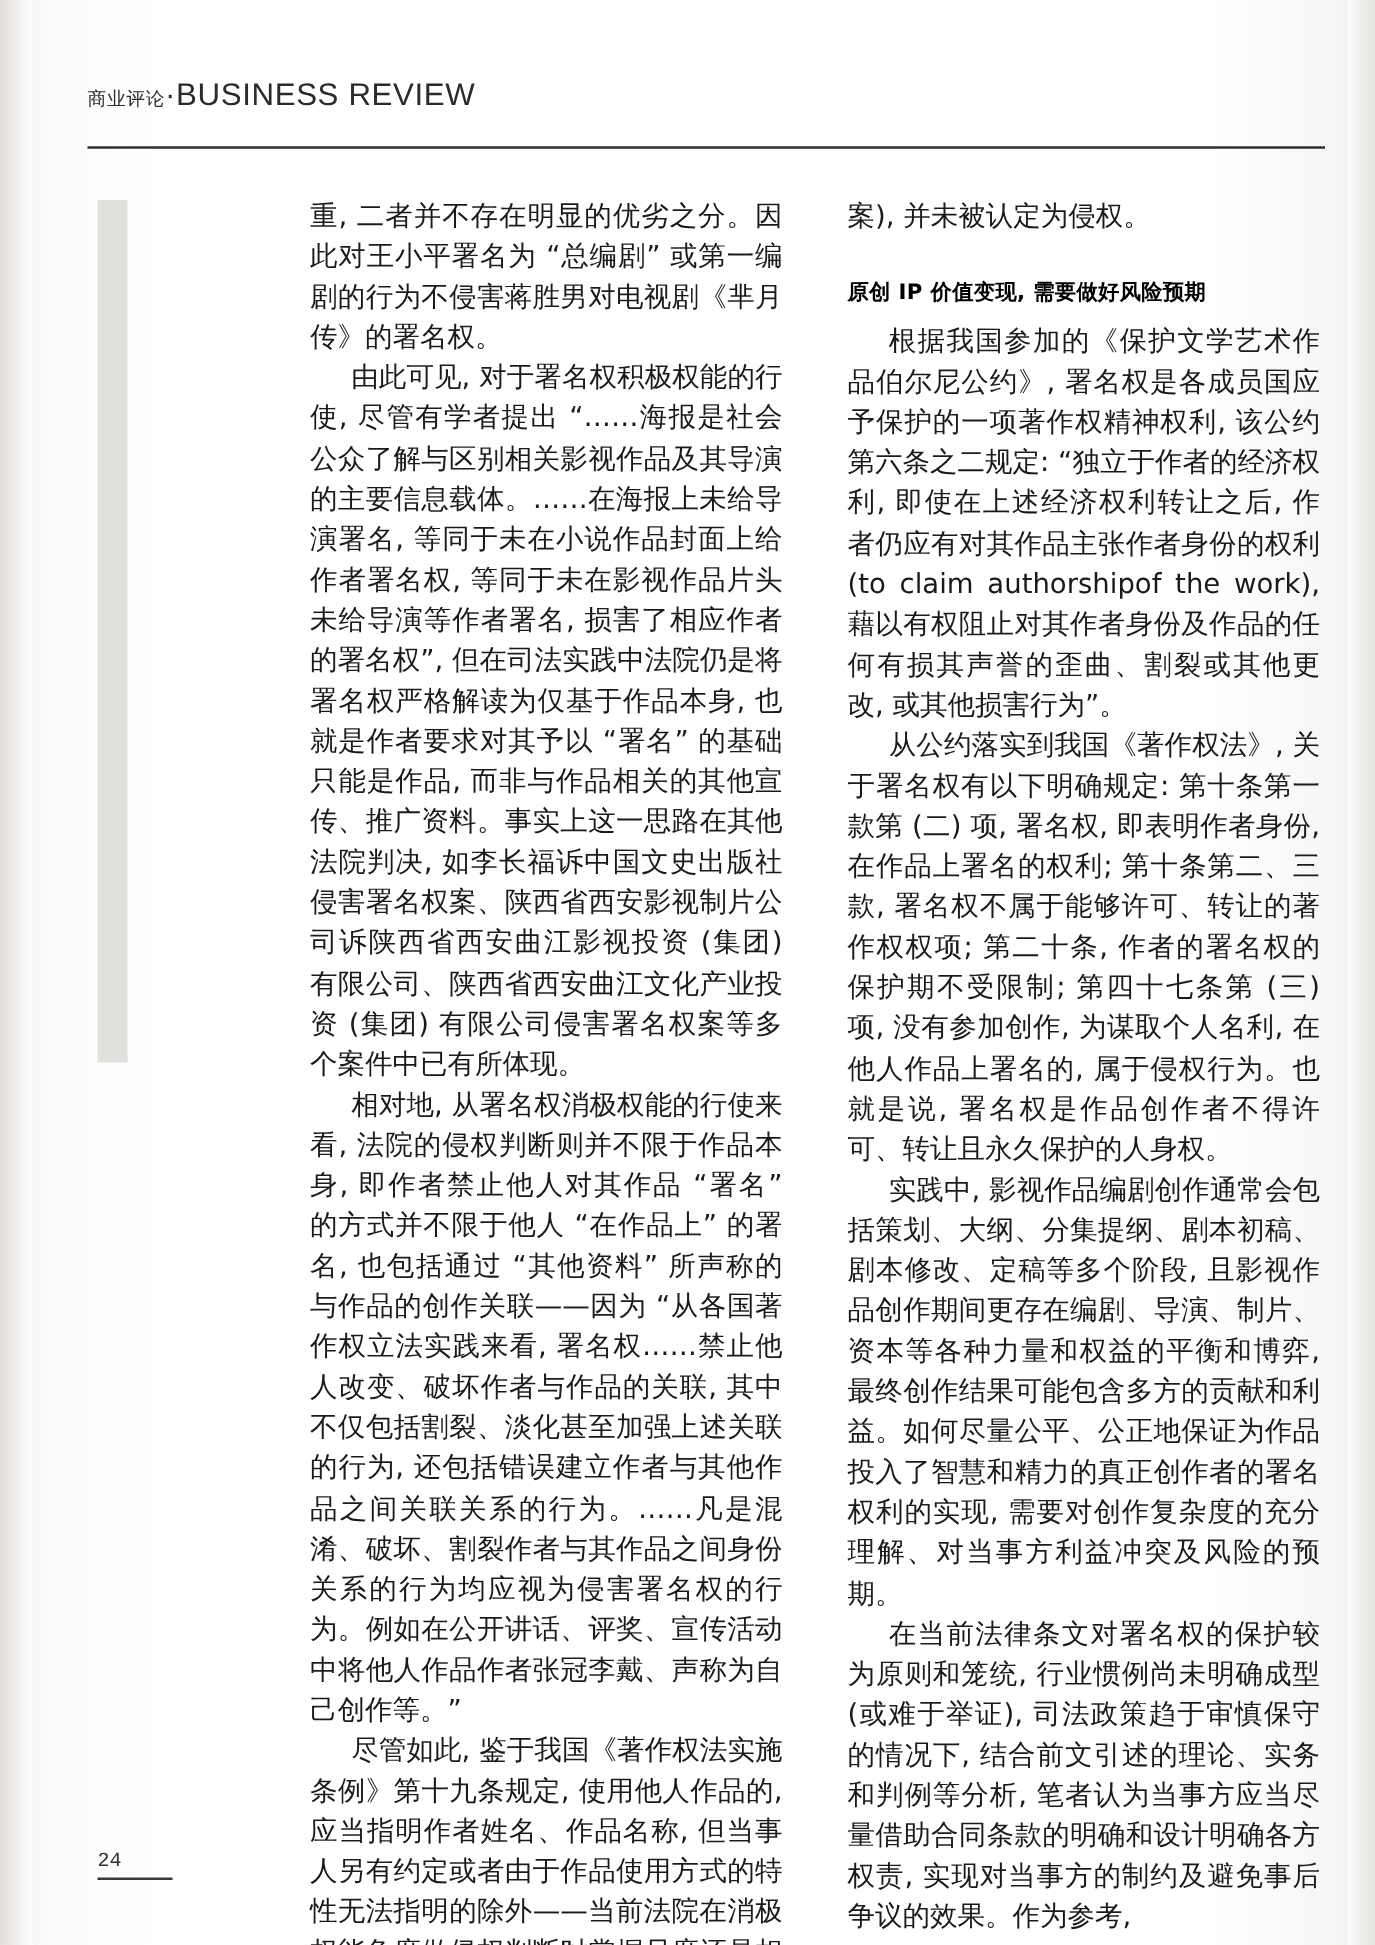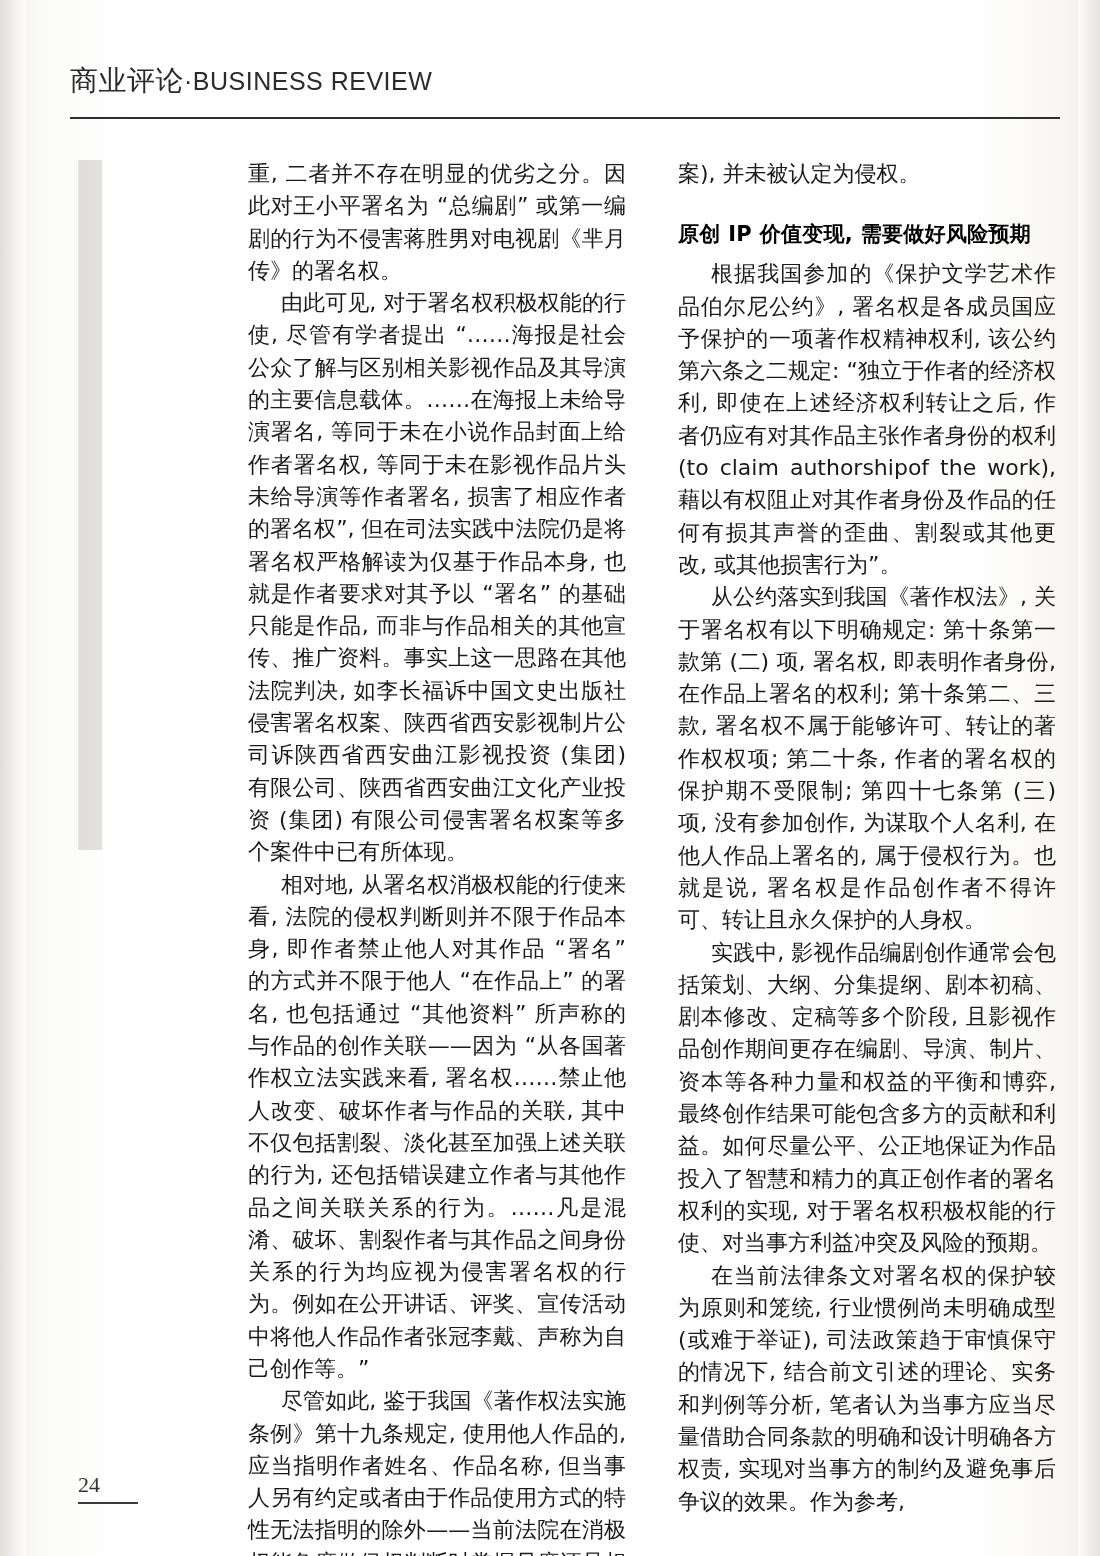--- a/index.html
+++ b/index.html
@@ -50,21 +50,21 @@
   }
   .header-title {
     font-family: "Liberation Sans", sans-serif;
     font-size: 25px;
     letter-spacing: .5px;
     color: #2b2b2b;
     white-space: nowrap;
   }
   .header-title .cn {
     font-family: "DejaVu Sans", sans-serif;
-    font-size: 28px;
+    font-size: 15px;
   }
   .header-rule {
     position: absolute;
     left: 0;
     right: 0;
     top: 55px;
     height: 2px;
     background: #2f2f2f;
   }
 
@@ -100,41 +100,41 @@
     text-align: justify;
     text-justify: inter-ideograph;
     color: #1a1a1a;
     text-indent: 0;
   }
   p.body.indent {
     text-indent: 33px;
   }
   h2.section {
     font-family: "DejaVu Sans", "Liberation Sans", sans-serif;
-    font-size: 21px;
+    font-size: 17px;
     font-weight: bold;
     color: #000;
     margin: 26px 0 10px 0;
     line-height: 28px;
     letter-spacing: .3px;
   }
   h2.section.first {
     margin-top: 30px;
   }
 
   
   .footer {
     position: absolute;
     left: 78px;
     bottom: 52px;
     width: 110px;
   }
   .folio {
-    font-family: Liberation Serif, serif;
-    font-size: 22px;
+    font-family: Liberation Mono, monospace;
+    font-size: 16px;
     color: #333;
     padding-bottom: 4px;
   }
   .footer-rule {
     height: 2px;
     background: #3a3a3a;
     width: 60px;
   }
 </style>
 </head>
@@ -158,21 +158,21 @@
       <p class="body indent">由此可见, 对于署名权积极权能的行使, 尽管有学者提出 “……海报是社会公众了解与区别相关影视作品及其导演的主要信息载体。……在海报上未给导演署名, 等同于未在小说作品封面上给作者署名权, 等同于未在影视作品片头未给导演等作者署名, 损害了相应作者的署名权”, 但在司法实践中法院仍是将署名权严格解读为仅基于作品本身, 也就是作者要求对其予以 “署名” 的基础只能是作品, 而非与作品相关的其他宣传、推广资料。事实上这一思路在其他法院判决, 如李长福诉中国文史出版社侵害署名权案、陕西省西安影视制片公司诉陕西省西安曲江影视投资 (集团) 有限公司、陕西省西安曲江文化产业投资 (集团) 有限公司侵害署名权案等多个案件中已有所体现。</p>
       <p class="body indent">相对地, 从署名权消极权能的行使来看, 法院的侵权判断则并不限于作品本身, 即作者禁止他人对其作品 “署名” 的方式并不限于他人 “在作品上” 的署名, 也包括通过 “其他资料” 所声称的与作品的创作关联——因为 “从各国著作权立法实践来看, 署名权……禁止他人改变、破坏作者与作品的关联, 其中不仅包括割裂、淡化甚至加强上述关联的行为, 还包括错误建立作者与其他作品之间关联关系的行为。……凡是混淆、破坏、割裂作者与其作品之间身份关系的行为均应视为侵害署名权的行为。例如在公开讲话、评奖、宣传活动中将他人作品作者张冠李戴、声称为自己创作等。”</p>
       <p class="body indent">尽管如此, 鉴于我国《著作权法实施条例》第十九条规定, 使用他人作品的, 应当指明作者姓名、作品名称, 但当事人另有约定或者由于作品使用方式的特性无法指明的除外——当前法院在消极权能角度做侵权判断时掌握尺度还是相当审慎的: 从既有案例看, 除他人 “明示” 某种错误关联、排除了真实作者的情形外 (如在吴嘉振诉朱湘君、温州晚报社侵害署名权纠纷案), 大多数因未在作品上、或未在非作品的资料上提及 (全部) 作者等 “暗示” 的情形 (如周友良与中国音乐学院侵害作品署名权纠纷</p>
     </div>
 
     <div class="col">
       <p class="body">案), 并未被认定为侵权。</p>
       <h2 class="section first">原创 IP 价值变现, 需要做好风险预期</h2>
       <p class="body indent">根据我国参加的《保护文学艺术作品伯尔尼公约》, 署名权是各成员国应予保护的一项著作权精神权利, 该公约第六条之二规定: “独立于作者的经济权利, 即使在上述经济权利转让之后, 作者仍应有对其作品主张作者身份的权利 (to claim authorshipof the work), 藉以有权阻止对其作者身份及作品的任何有损其声誉的歪曲、割裂或其他更改, 或其他损害行为”。</p>
       <p class="body indent">从公约落实到我国《著作权法》, 关于署名权有以下明确规定: 第十条第一款第 (二) 项, 署名权, 即表明作者身份, 在作品上署名的权利; 第十条第二、三款, 署名权不属于能够许可、转让的著作权权项; 第二十条, 作者的署名权的保护期不受限制; 第四十七条第 (三) 项, 没有参加创作, 为谋取个人名利, 在他人作品上署名的, 属于侵权行为。也就是说, 署名权是作品创作者不得许可、转让且永久保护的人身权。</p>
-      <p class="body indent">实践中, 影视作品编剧创作通常会包括策划、大纲、分集提纲、剧本初稿、剧本修改、定稿等多个阶段, 且影视作品创作期间更存在编剧、导演、制片、资本等各种力量和权益的平衡和博弈, 最终创作结果可能包含多方的贡献和利益。如何尽量公平、公正地保证为作品投入了智慧和精力的真正创作者的署名权利的实现, 对于署名权积极权能的行使、对当事方利益冲突及风险的预期。</p>
+      <p class="body indent">实践中, 影视作品编剧创作通常会包括策划、大纲、分集提纲、剧本初稿、剧本修改、定稿等多个阶段, 且影视作品创作期间更存在编剧、导演、制片、资本等各种力量和权益的平衡和博弈, 最终创作结果可能包含多方的贡献和利益。如何尽量公平、公正地保证为作品投入了智慧和精力的真正创作者的署名权利的实现, 需要对创作复杂度的充分理解、对当事方利益冲突及风险的预期。</p>
       <p class="body indent">在当前法律条文对署名权的保护较为原则和笼统, 行业惯例尚未明确成型 (或难于举证), 司法政策趋于审慎保守的情况下, 结合前文引述的理论、实务和判例等分析, 笔者认为当事方应当尽量借助合同条款的明确和设计明确各方权责, 实现对当事方的制约及避免事后争议的效果。作为参考,</p>
     </div>
 
   </div>
 
   <div class="footer">
     <div class="folio">24</div>
     <div class="footer-rule"></div>
   </div>
 

